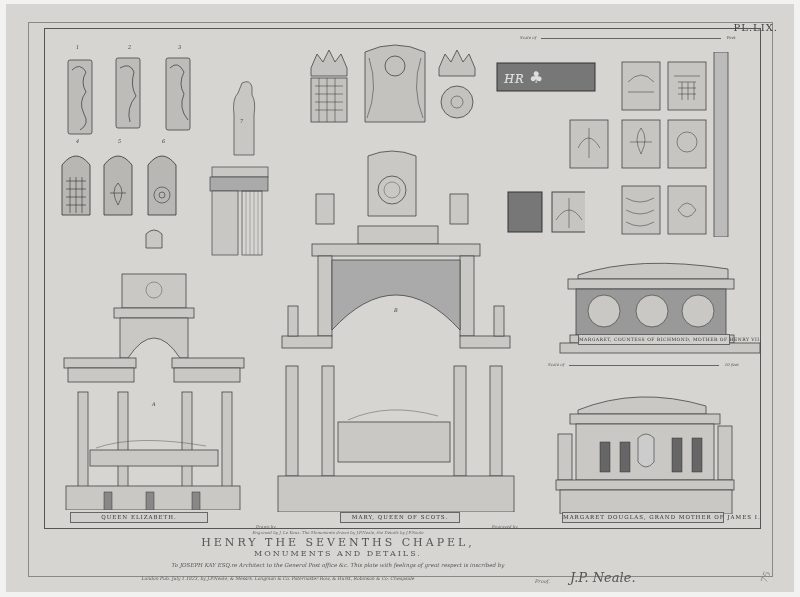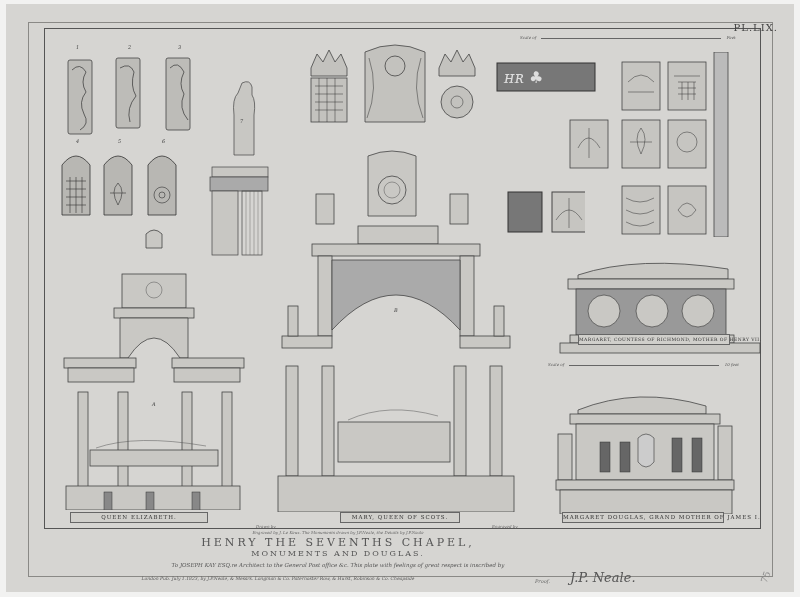--- a/index.html
+++ b/index.html
@@ -260,18 +260,18 @@
     <path d="M90 56 q8 -8 16 0 v24 q-8 10 -16 0z" fill="#ccc" stroke="#333" stroke-width="0.6"></path>
   </svg>
 </div>
 <div class="label-box" style="left:562px;top:512px;width:160px;">MARGARET DOUGLAS, GRAND MOTHER OF JAMES I.</div>
 
 <span class="engr" style="left:256px;">Drawn by</span>
 <span class="engr" style="left:492px;">Engraved by</span>
 <div class="title-block" style="top:530px;font-size:4px;font-style:italic;color:#666;">Engraved by J. Le Keux. The Monuments drawn by J.P.Neale, the Details by J.P.Neale</div>
 
 <div class="title-block t1">HENRY THE SEVENTHS CHAPEL,</div>
-<div class="title-block t2">MONUMENTS AND DOUGLAS.</div>
+<div class="title-block t2">MONUMENTS AND DETAILS.</div>
 <div class="title-block t3">To JOSEPH KAY ESQ.re Architect to the General Post office &amp;c. This plate with feelings of great respect is inscribed by</div>
 <div class="title-block t4" style="left:-60px;">London Pub. July 1.1823, by J.P.Neale, &amp; Messrs. Longman &amp; Co. Paternoster Row, &amp; Hurst, Robinson &amp; Co. Cheapside</div>
 <span style="position:absolute;left:535px;top:578px;font-size:5px;font-style:italic;color:#666;">Proof.</span>
 <span class="sig">J.P. Neale.</span>
 <span class="pencil">75</span>
 
 </body></html>

